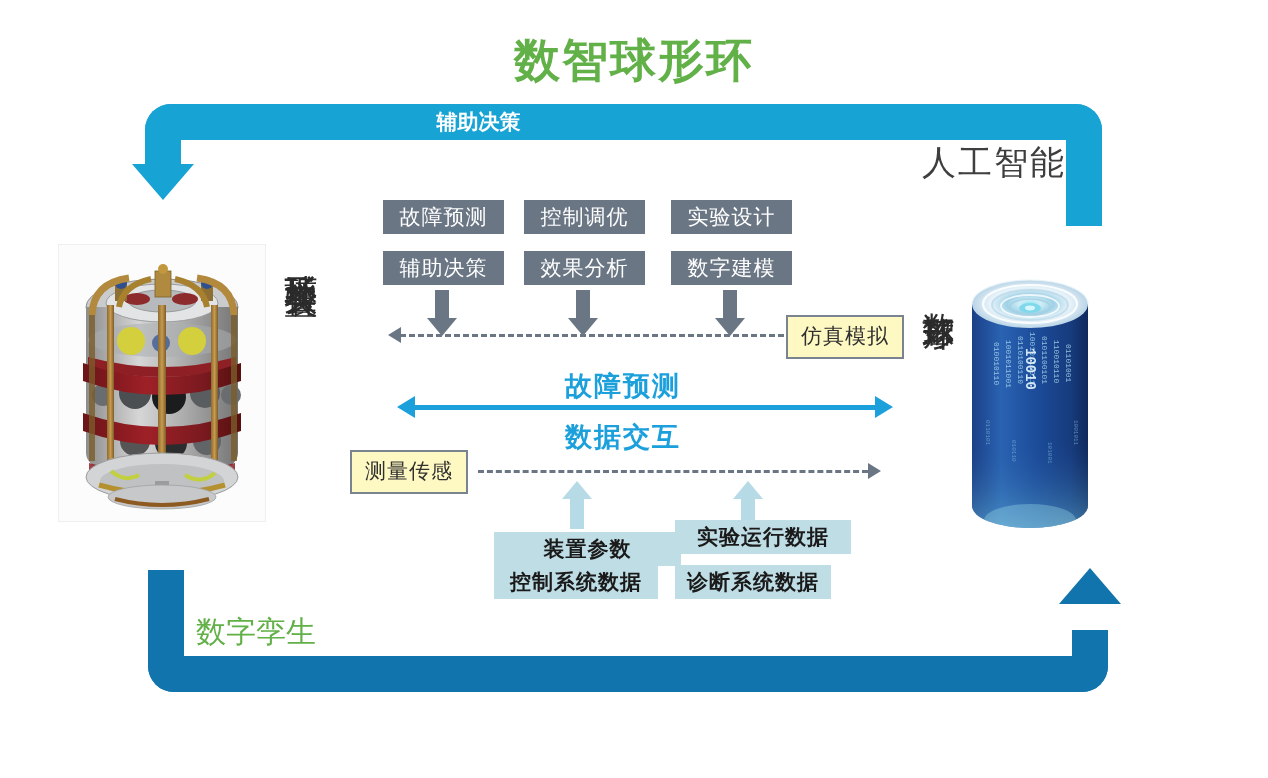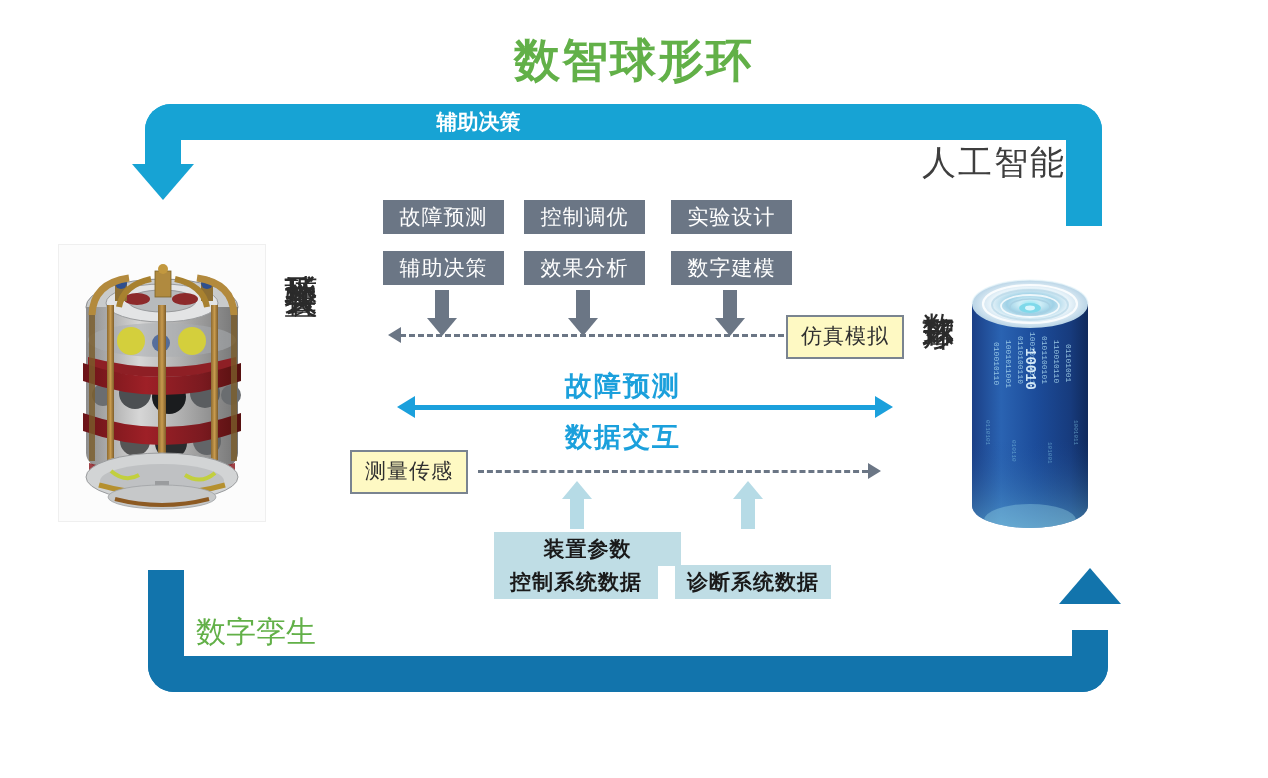--- a/index.html
+++ b/index.html
@@ -500,16 +500,17 @@
   <div class="bup" style="left:562px;top:481px;width:30px;height:48px;">
     <div class="head"></div>
       <div class="shaft"></div>
   </div>
   <div class="bup" style="left:733px;top:481px;width:30px;height:48px;">
     <div class="head"></div>
       <div class="shaft"></div>
   </div>
 
   <div class="lbox" style="left:494px;top:520px;width:187px;margin-top:12px;">装置参数</div>
+  <div class="lbox" style="left:675px;top:520px;width:176px;">实验运行数据</div>
   <div class="lbox" style="left:494px;top:565px;width:164px;">控制系统数据</div>
   <div class="lbox" style="left:675px;top:565px;width:156px;">诊断系统数据</div>
 
 </div>
 
 </body></html>

